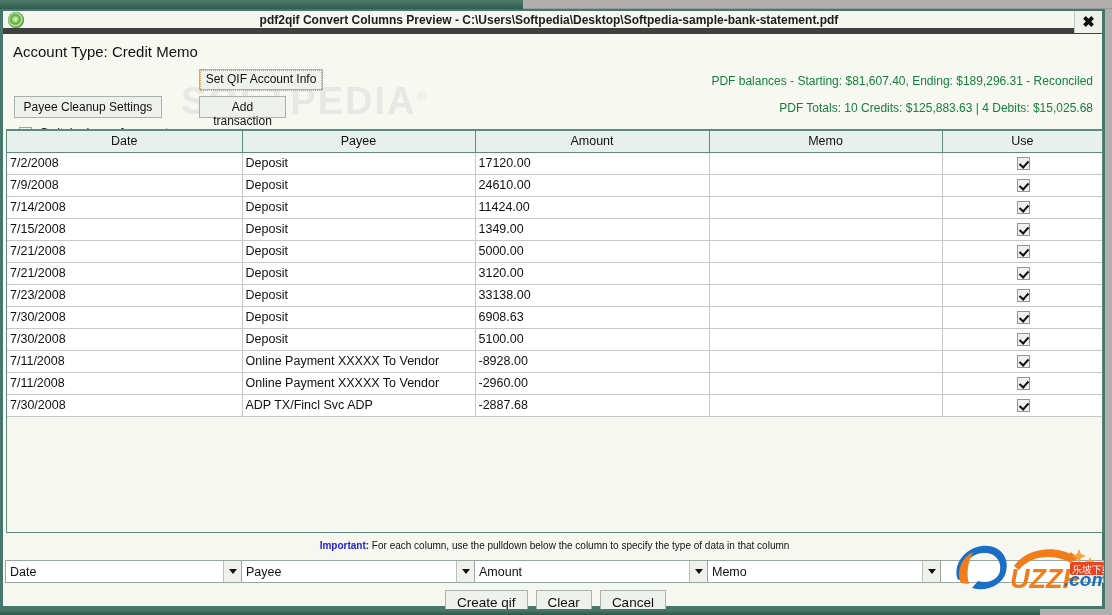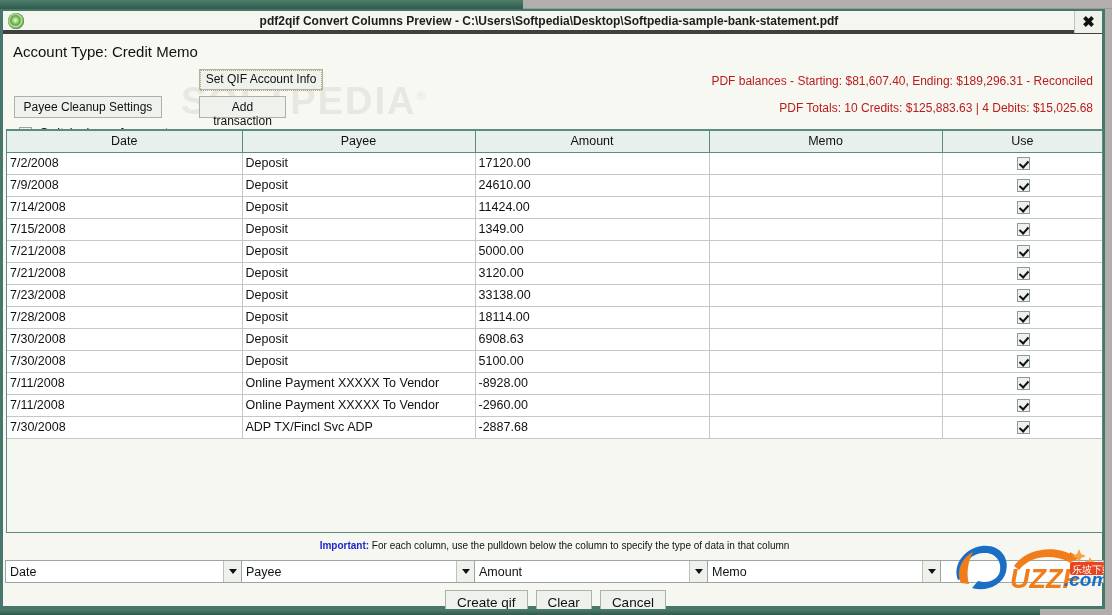--- a/index.html
+++ b/index.html
@@ -65,21 +65,21 @@
     background: linear-gradient(to bottom, #4f7d6c, #2f5a4c);
   }
 
   
   .titlebar {
     position: absolute;
     left: 0; top: 0;
     right: 0;
     height: 23px;
     background: #f4f6ef;
-    border-bottom: 4px solid #404040;
+    border-bottom: 6px solid #404040;
     display: flex;
     align-items: center;
     box-sizing: border-box;
   }
   .title-icon {
     width: 16px; height: 16px;
     margin-left: 5px;
     border-radius: 50%;
     background:
       radial-gradient(circle at 46% 46%, #e9f6de 0%, #9fd07a 22%, #5aa83f 38%, #bde2a0 52%, #4e9c38 68%, #a9dd8c 84%, #3f8c30 100%);
@@ -195,21 +195,21 @@
     pointer-events: none;
   }
   .softpedia-wm sup { font-size: 13px; }
 
   
   .info-lines {
     position: absolute;
     right: 9px; top: 34px;
     text-align: right;
     font-size: 12px;
-    color: #b91c1c;
+    color: #15803d;
     line-height: 27px;
   }
 
   
   .table-wrap {
     position: absolute;
     left: 3px; top: 118px;
     width: 1097px;
     height: 404px;
     border: 1px solid #5d8b7e;
@@ -462,27 +462,20 @@
               <td>7/21/2008</td>
               <td>Deposit</td>
               <td>3120.00</td>
               <td></td>
               <td class="use-cell"><span class="chk-on"></span></td>
             </tr>
             <tr>
               <td>7/23/2008</td>
               <td>Deposit</td>
               <td>33138.00</td>
-              <td></td>
-              <td class="use-cell"><span class="chk-on"></span></td>
-            </tr>
-            <tr>
-              <td>7/28/2008</td>
-              <td>Deposit</td>
-              <td>18114.00</td>
               <td></td>
               <td class="use-cell"><span class="chk-on"></span></td>
             </tr>
             <tr>
               <td>7/30/2008</td>
               <td>Deposit</td>
               <td>6908.63</td>
               <td></td>
               <td class="use-cell"><span class="chk-on"></span></td>
             </tr>

